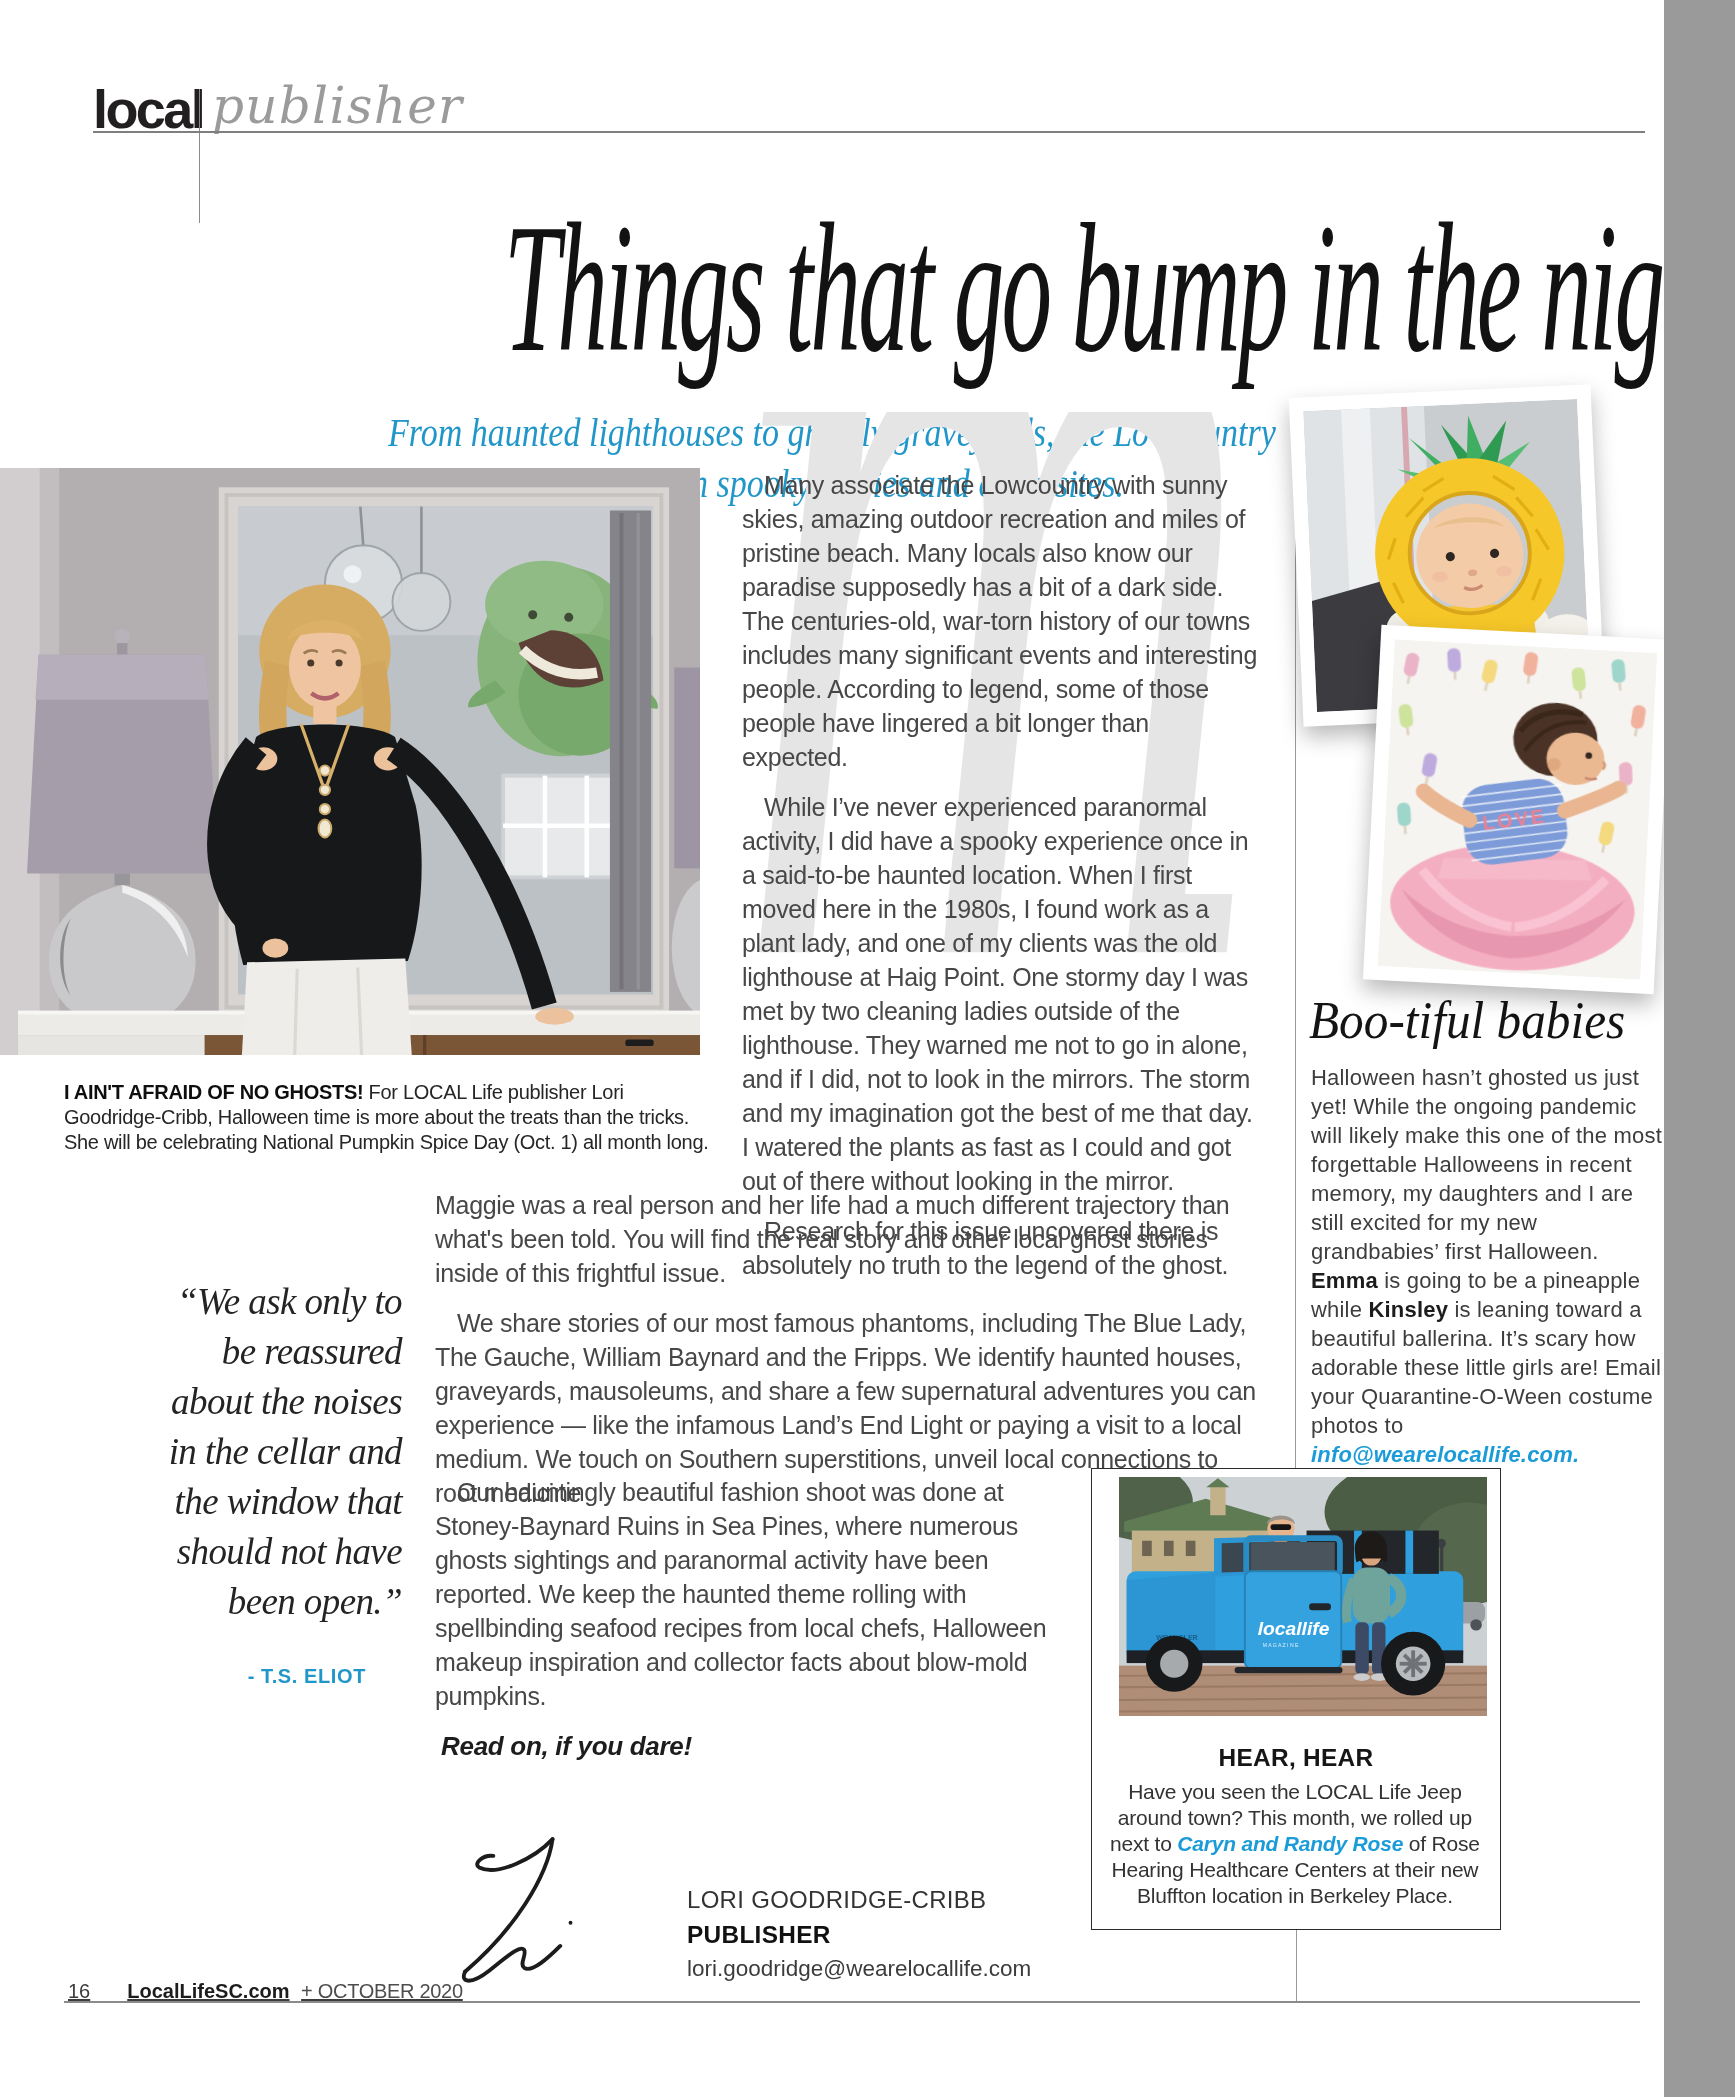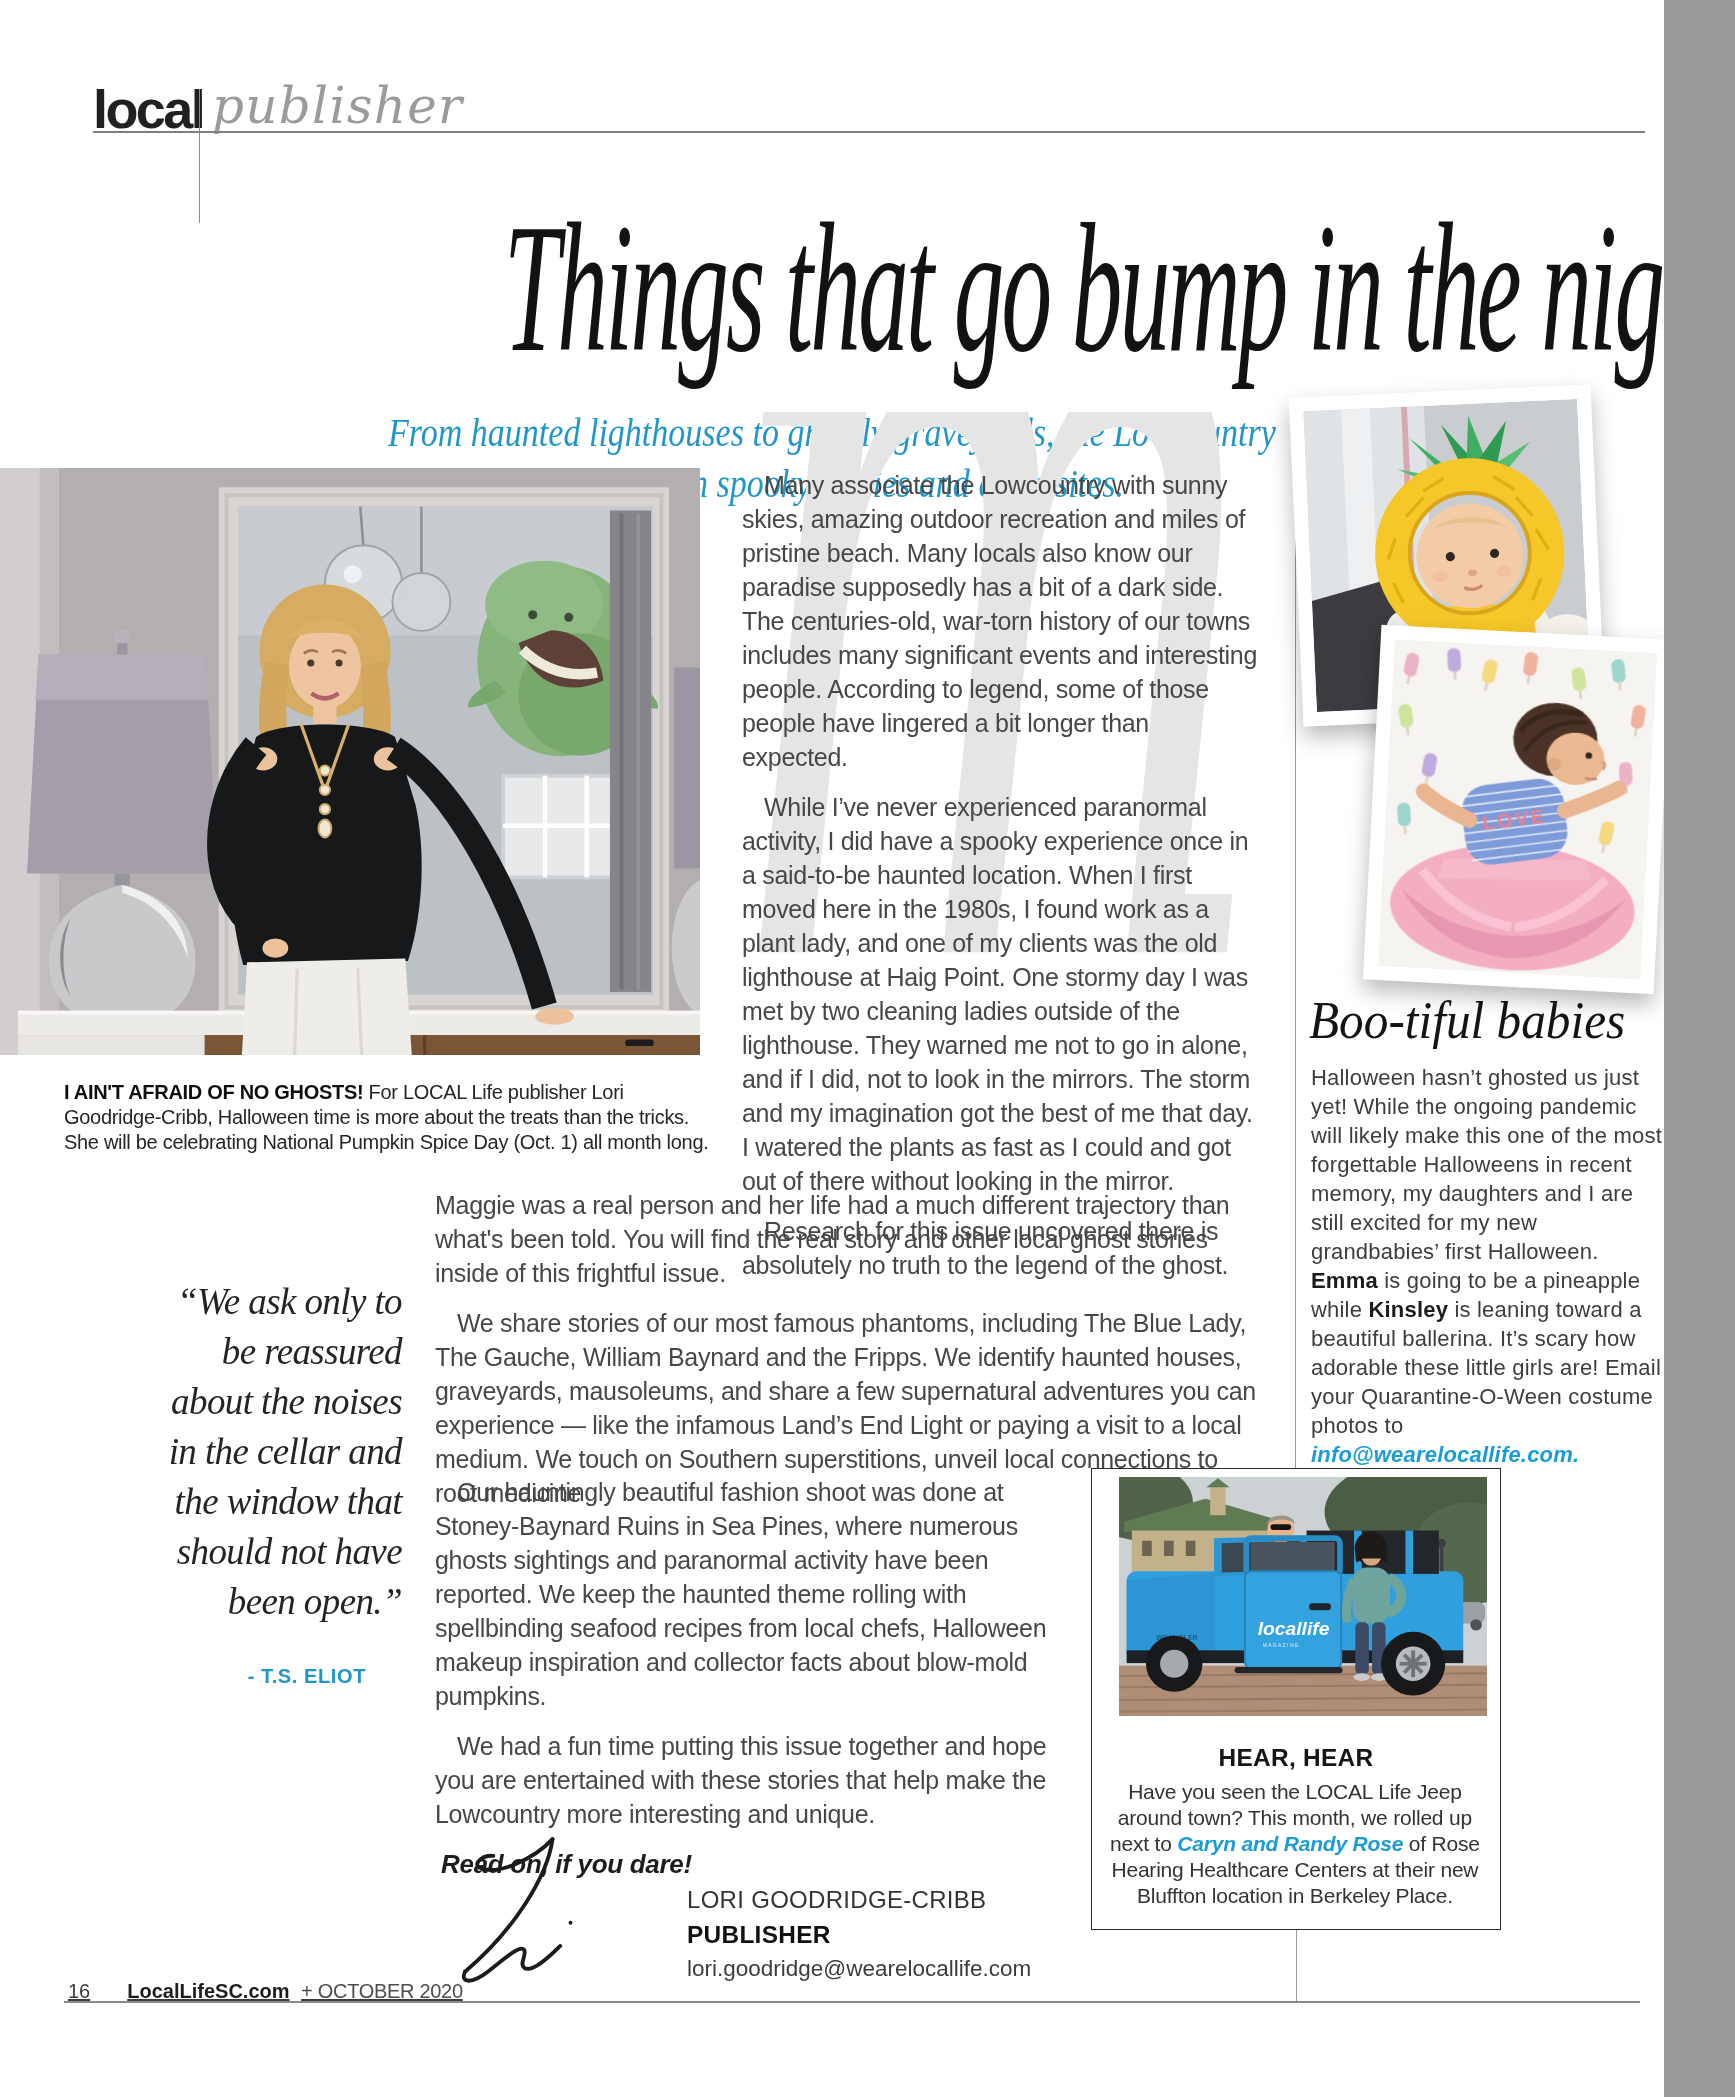--- a/index.html
+++ b/index.html
@@ -206,21 +206,20 @@
     <p class="ind">Many associate the Lowcountry with sunny skies, amazing outdoor recreation and miles of pristine beach. Many locals also know our paradise supposedly has a bit of a dark side. The centuries-old, war-torn history of our towns includes many significant events and interesting people. According to legend, some of those people have lingered a bit longer than expected.</p>
     <p class="ind">While I’ve never experienced paranormal activity, I did have a spooky experience once in a said-to-be haunted location. When I first moved here in the 1980s, I found work as a plant lady, and one of my clients was the old lighthouse at Haig Point. One stormy day I was met by two cleaning ladies outside of the lighthouse. They warned me not to go in alone, and if I did, not to look in the mirrors. The storm and my imagination got the best of me that day. I watered the plants as fast as I could and got out of there without looking in the mirror.</p>
     <p class="ind">Research for this issue uncovered there is absolutely no truth to the legend of the ghost.</p>
   </div>
   <div class="abs col2 body-text">
     <p>Maggie was a real person and her life had a much different trajectory than what's been told. You will find the real story and other local ghost stories inside of this frightful issue.</p>
     <p class="ind">We share stories of our most famous phantoms, including The Blue Lady, The Gauche, William Baynard and the Fripps. We identify haunted houses, graveyards, mausoleums, and share a few supernatural adventures you can experience — like the infamous Land’s End Light or paying a visit to a local medium. We touch on Southern superstitions, unveil local connections to root medicine</p>
   </div>
   <div class="abs col3 body-text">
     <p class="ind">Our hauntingly beautiful fashion shoot was done at Stoney-Baynard Ruins in Sea Pines, where numerous ghosts sightings and paranormal activity have been reported. We keep the haunted theme rolling with spellbinding seafood recipes from local chefs, Halloween makeup inspiration and collector facts about blow-mold pumpkins.</p>
-    <p class="ind">We had a fun time putting this issue together and hope you are entertained with these stories that help make the Lowcountry more interesting and unique.</p>
     <div class="signoff">Read on, if you dare!</div>
   </div>
 
   <div class="abs quote">“We ask only to
 be reassured
 about the noises
 in the cellar and
 the window that
 should not have
 been open.”</div>

